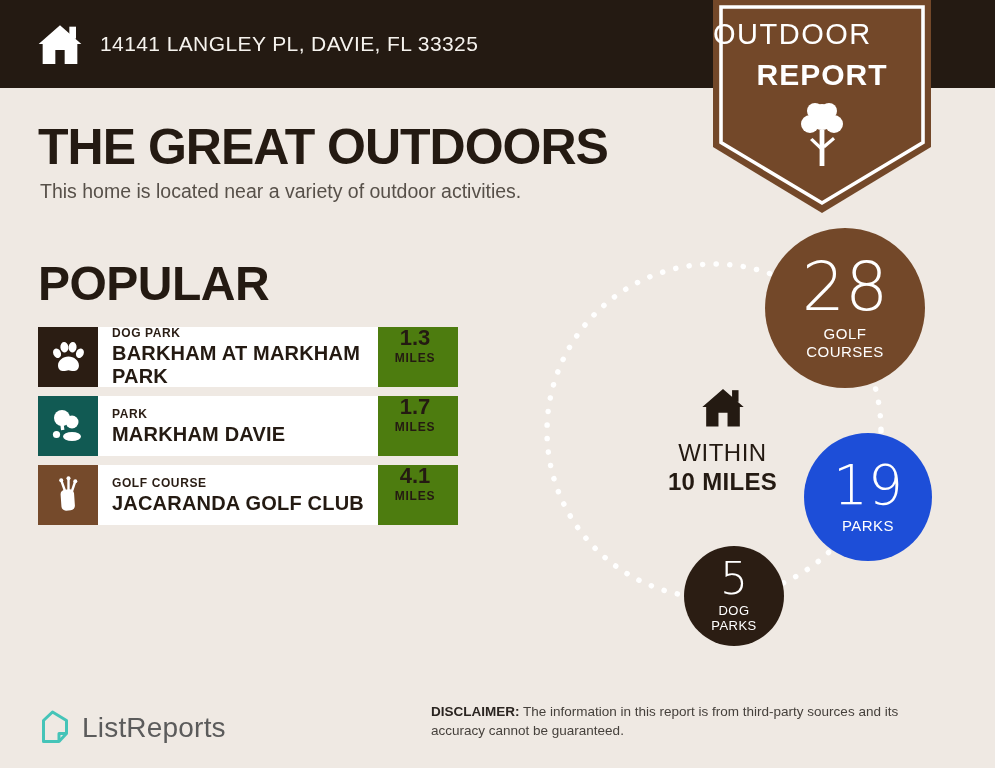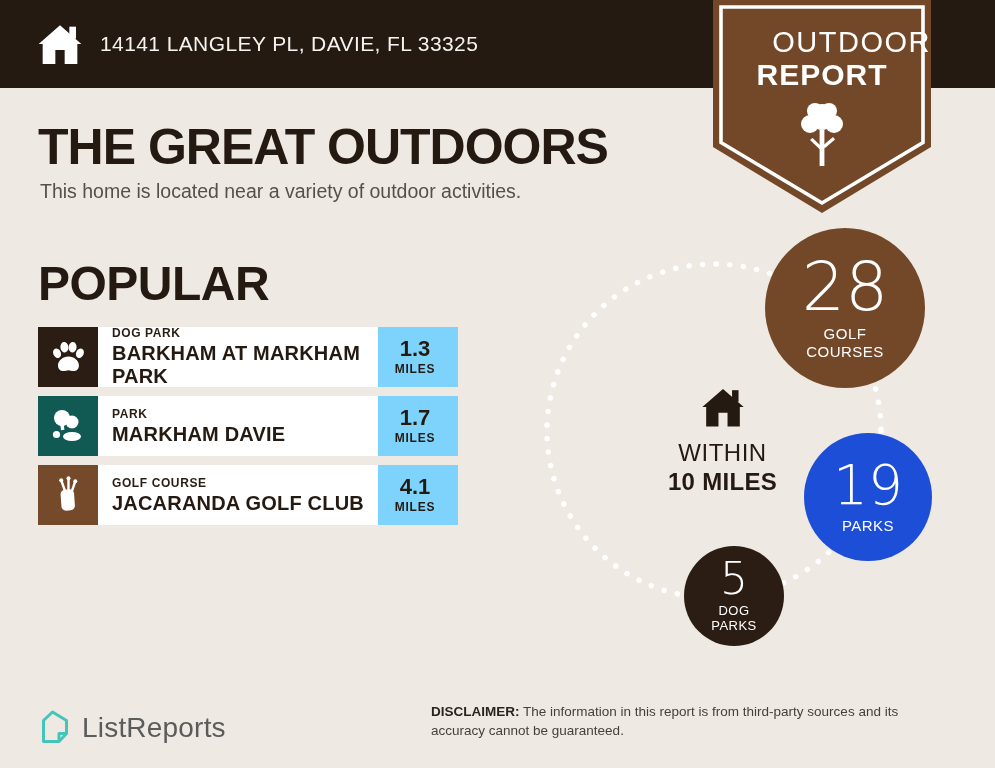--- a/index.html
+++ b/index.html
@@ -8,43 +8,43 @@
 
   
   .topbar{position:absolute;left:0;top:0;width:995px;height:88px;background:#241a12;
           display:flex;align-items:center;}
   .topbar .home-ic{margin-left:36px;flex:0 0 auto;}
   .addr{color:#f6f3ee;font-size:21px;letter-spacing:.4px;margin-left:16px;font-weight:500;}
 
   
   .badge{position:absolute;left:713px;top:0;width:218px;height:214px;z-index:6;}
   .badge svg.shape{position:absolute;left:0;top:0;}
-  .badge .b1{position:absolute;left:0;top:26px;width:100%;text-align:right;color:#fff;
+  .badge .b1{position:absolute;left:0;top:18px;width:100%;text-align:left;color:#fff;
              font-size:29px;font-weight:400;letter-spacing:1.5px;}
   .badge .b2{position:absolute;left:0;top:58px;width:100%;text-align:center;color:#fff;
              font-size:30px;font-weight:800;letter-spacing:1px;}
   .badge .tree{position:absolute;left:50%;top:100px;transform:translateX(-50%);}
 
   
   .h-title{position:absolute;left:38px;top:118px;margin:0;font-size:50px;font-weight:800;
            letter-spacing:-1px;color:#241a12;}
   .h-sub{position:absolute;left:40px;top:180px;margin:0;font-size:19.5px;color:#575049;}
   .h-popular{position:absolute;left:38px;top:256px;margin:0;font-size:48px;font-weight:800;
              letter-spacing:-.5px;color:#241a12;}
 
   
   .list{position:absolute;left:38px;top:327px;width:420px;display:flex;flex-direction:column;gap:9px;}
   .row{display:flex;height:60px;}
   .tile{width:60px;height:60px;flex:0 0 auto;display:flex;align-items:center;justify-content:center;}
   .rbody{flex:1;background:#fff;display:flex;flex-direction:column;justify-content:center;
          padding-left:14px;}
   .rcat{font-size:12px;font-weight:700;letter-spacing:.6px;color:#2a1d14;}
   .rname{font-size:20px;font-weight:800;letter-spacing:.2px;color:#241a12;margin-top:2px;}
-  .rmiles{background:#7dd3fc;width:74px;flex:0 0 auto;display:flex;flex-direction:column;
-          align-items:center;justify-content:center;padding-right:6px;}
+  .rmiles{background:#4d7c0f;width:74px;flex:0 0 auto;display:flex;flex-direction:column;
+          align-items:center;padding-right:6px;}
   .rdist{font-size:22px;font-weight:800;color:#241a12;line-height:1;}
   .runit{font-size:12px;font-weight:700;letter-spacing:.8px;color:#241a12;margin-top:2px;}
 
   
   .ring{position:absolute;left:543px;top:260px;z-index:1;}
   .stat{position:absolute;border-radius:50%;display:flex;flex-direction:column;align-items:center;
         justify-content:center;color:#fff;z-index:3;text-align:center;}
   .stat-val{font-family:"DejaVu Sans","Liberation Sans",sans-serif;font-weight:200;line-height:.95;}
   .stat-lbl{font-size:15px;letter-spacing:.5px;line-height:1.2;margin-top:6px;}
   .stat0{left:765px;top:228px;width:160px;height:160px;}

